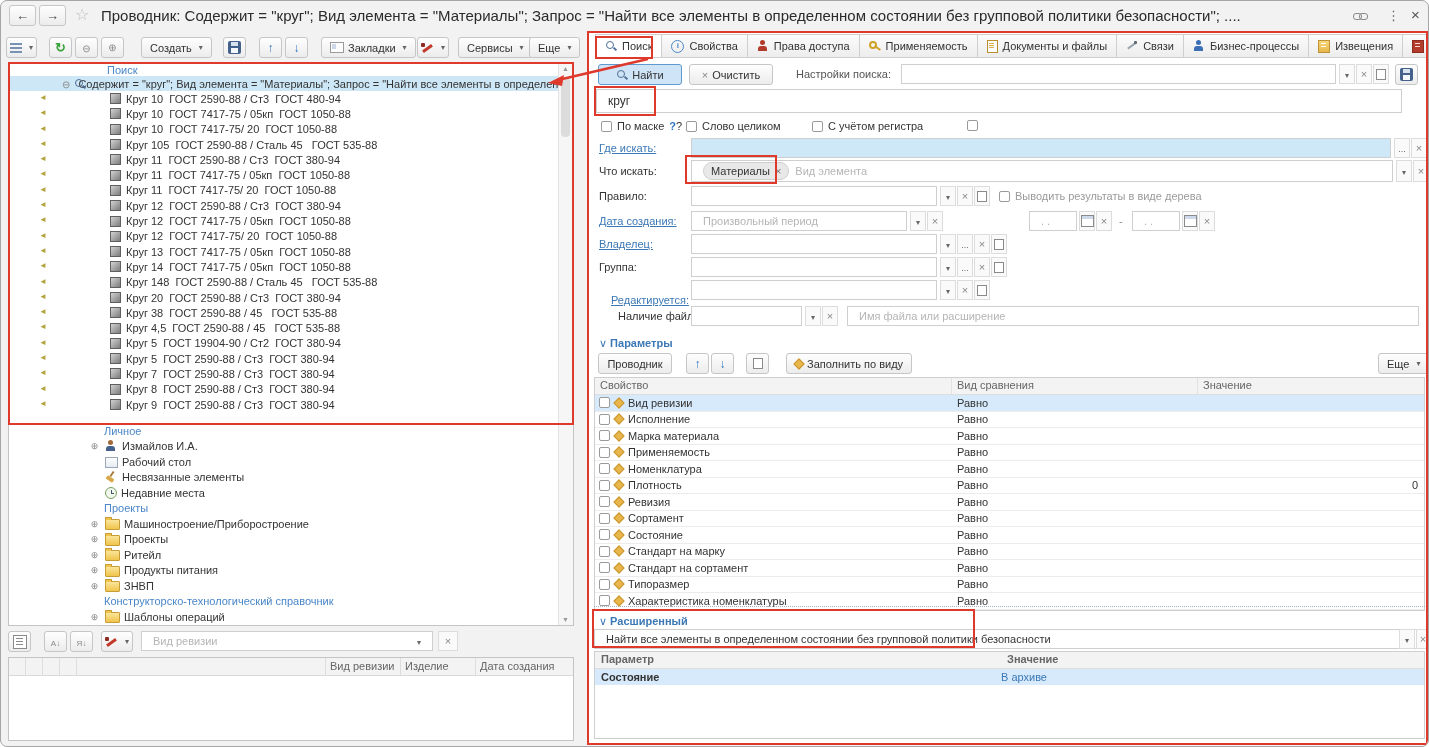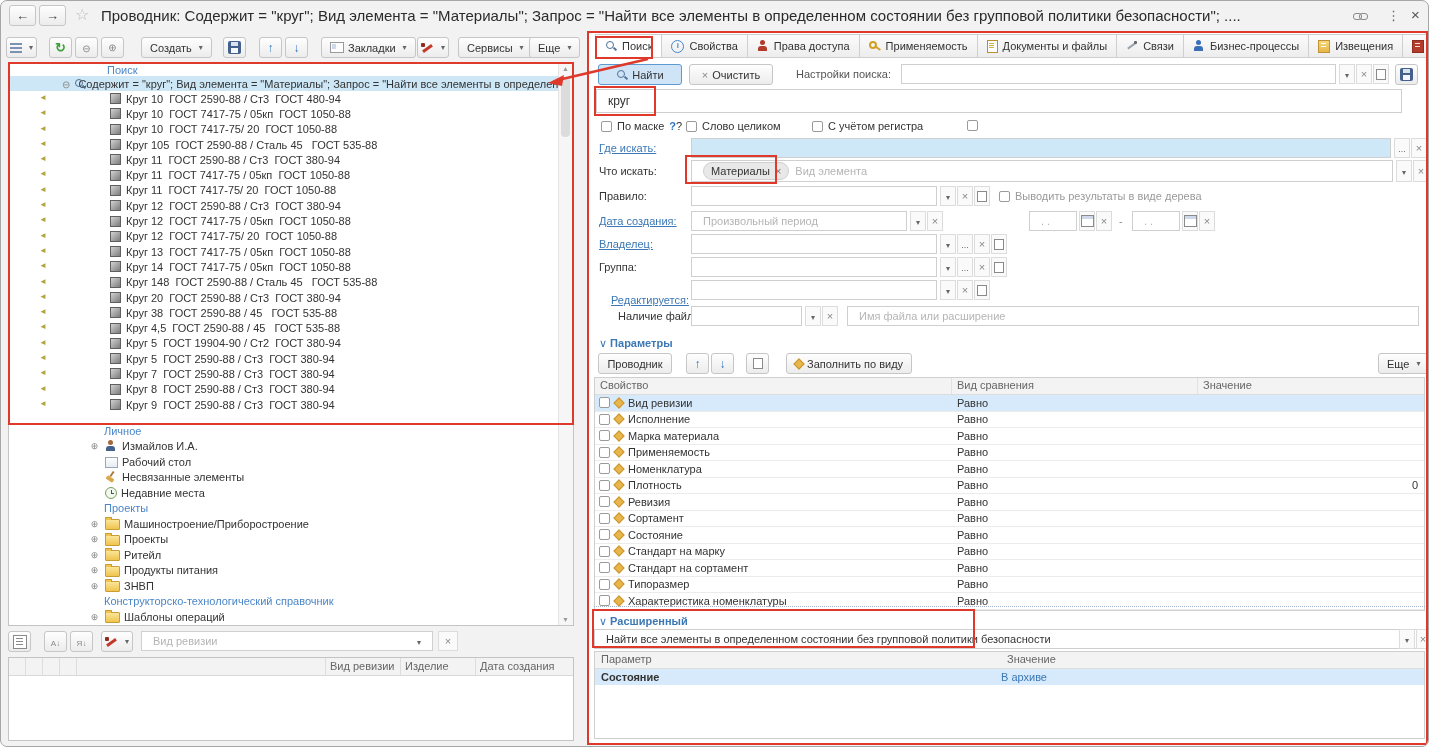--- a/index.html
+++ b/index.html
@@ -124,21 +124,21 @@
   .prow{display:flex;height:15.5px;border-bottom:1px solid #ececec;align-items:center;}
   .prow[data-sel="1"]{background:#d7eafb;}
   .prow .c1{width:357px;display:flex;align-items:center;gap:5px;box-sizing:border-box;padding-left:4px;overflow:hidden;}
   .prow .c2{width:246px;box-sizing:border-box;padding-left:5px;}
   .prow .c3{flex:1;text-align:right;padding-right:6px;}
   .pmark{width:6px;height:6px;background:#e8b64a;border:1px solid #c9952e;transform:rotate(45deg);flex:0 0 auto;}
   
   .arow{display:flex;height:16px;background:#d7eafb;align-items:center;}
   .arow .c1{width:406px;box-sizing:border-box;padding-left:6px;font-weight:bold;}
   .arow .c2{flex:1;color:#3b78b5;}
-  .at-head{display:flex;height:16px;background:#f3f3f3;border-bottom:1px solid #ddd;color:#666;}
+  .at-head{display:flex;height:16px;background:#f3f3f3;border-bottom:1px solid #ddd;color:#666;font-weight:bold;}
   .at-head>div{box-sizing:border-box;padding:1px 6px;}
   
   .anno{border:2px solid #df392c;pointer-events:none;z-index:50;box-sizing:border-box;}
   .dotted-sep{border-top:1px dotted #9fb4c8;}
 </style>
 </head>
 <body>
 
 <div id="app">
 

